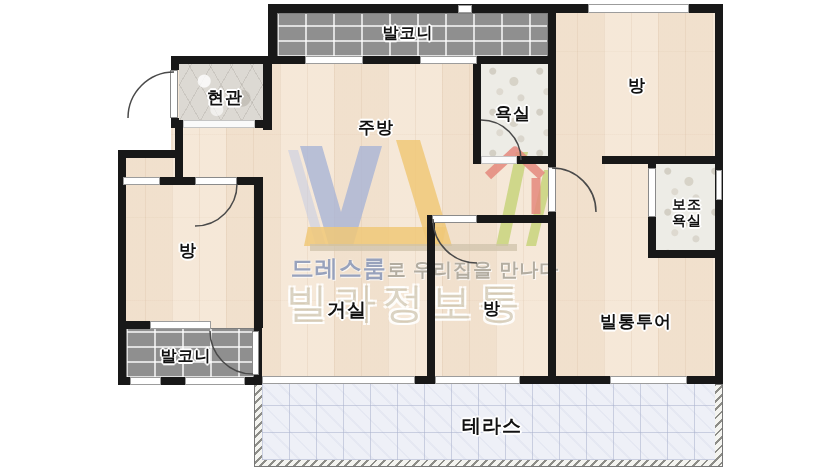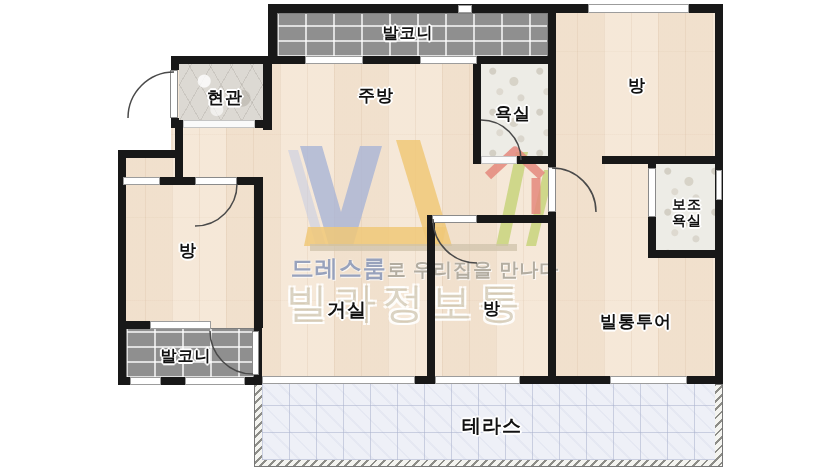--- a/index.html
+++ b/index.html
@@ -199,21 +199,21 @@
     <path d="M 174,72 A 46,46 0 0 0 128,118" fill="none" stroke="#4a4a4a" stroke-width="1.5"></path>
     <path d="M 237,184 A 42,42 0 0 1 195,226" fill="none" stroke="#4a4a4a" stroke-width="1.5"></path>
     <path d="M 210,331 A 43,43 0 0 0 253,374" fill="none" stroke="#4a4a4a" stroke-width="1.5"></path>
     <path d="M 433,219 A 44,44 0 0 0 477,263" fill="none" stroke="#4a4a4a" stroke-width="1.5"></path>
     <path d="M 552,168 A 44,44 0 0 1 596,212" fill="none" stroke="#4a4a4a" stroke-width="1.5"></path>
     <path d="M 521,160 A 40,40 0 0 0 481,120" fill="none" stroke="#4a4a4a" stroke-width="1.5"></path>
   </svg>
 
   <div class="room-label fs16" style="left:408px;top:33px;">발코니</div>
   <div class="room-label" style="left:225px;top:98px;">현관</div>
-  <div class="room-label" style="left:376px;top:96px;">주방</div>
+  <div class="room-label" style="left:376px;top:128px;">주방</div>
   <div class="room-label" style="left:513px;top:114px;">욕실</div>
   <div class="room-label" style="left:637px;top:86px;">방</div>
   <div class="room-label fs14" style="left:687px;top:212px;">보조
 욕실</div>
   <div class="room-label" style="left:188px;top:251px;">방</div>
   <div class="room-label fs19" style="left:347px;top:310px;">거실</div>
   <div class="room-label" style="left:492px;top:309px;">방</div>
   <div class="room-label" style="left:636px;top:322px;">빌통투어</div>
   <div class="room-label fs16" style="left:186px;top:356px;">발코니</div>
   <div class="room-label fs19" style="left:492px;top:426px;">테라스</div>

